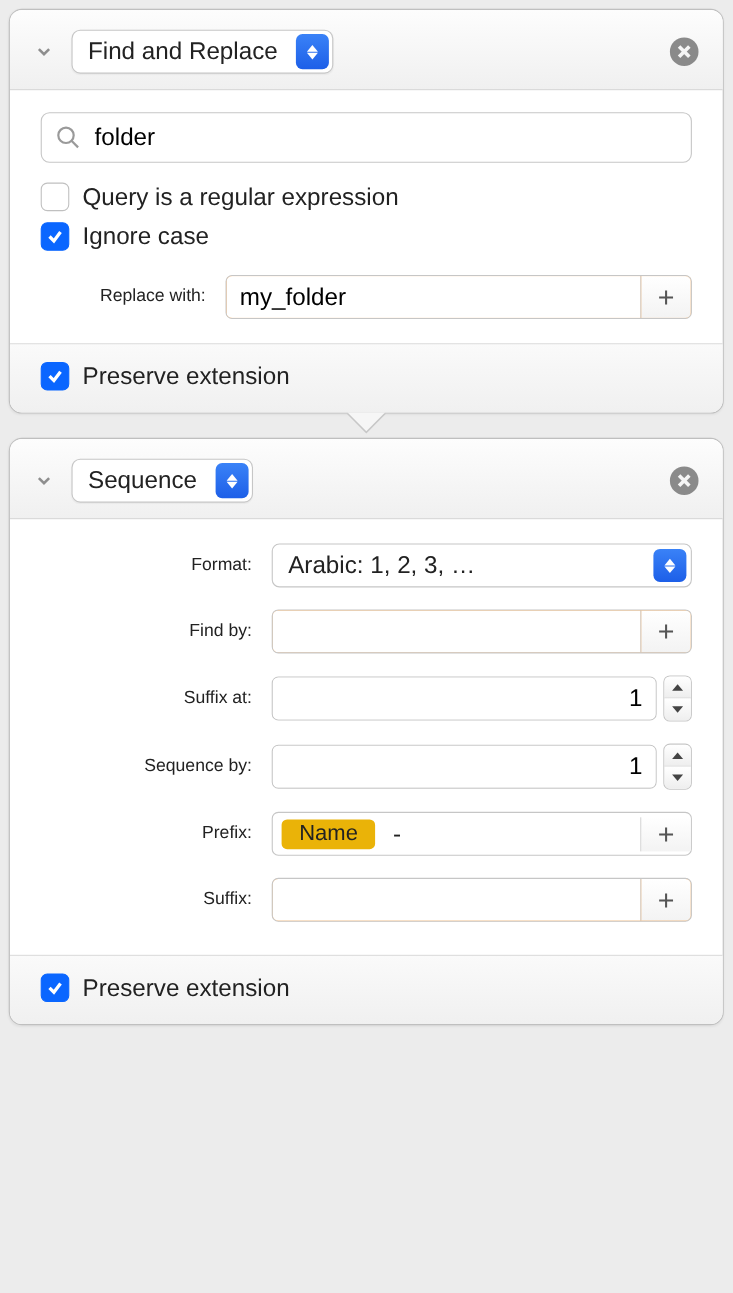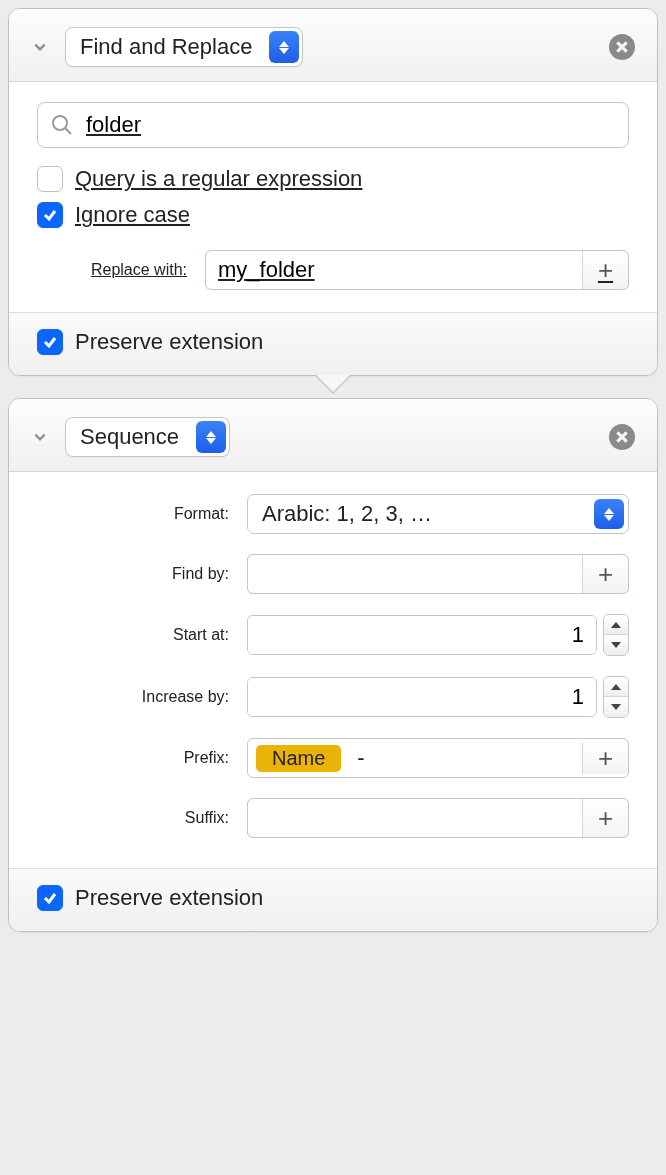--- a/index.html
+++ b/index.html
@@ -65,21 +65,21 @@
   .blue-arrows::after  { border-top: 6px solid #fff; }
   .close-btn {
     margin-left: auto;
     width: 26px; height: 26px;
     border-radius: 50%;
     background: #8a8a8a;
     display: flex; align-items: center; justify-content: center;
     cursor: pointer;
   }
   .close-btn svg { width: 14px; height: 14px; stroke: #f5f5f5; stroke-width: 2.8; }
-  .panel-body { padding: 20px 28px 22px 28px; text-decoration: underline; }
+  .panel-body { padding: 20px 28px 22px 28px; }
   .search-box {
     display: flex; align-items: center;
     border: 1px solid #c6c6c6;
     border-radius: 8px;
     padding: 8px 12px;
     font-size: 22px;
     color: #333;
   }
   .search-box .mag {
     width: 24px; height: 24px; margin-right: 10px;
@@ -304,36 +304,36 @@
 
       <div class="seq-row">
         <div class="form-label">Find by:</div>
         <div class="input-combo">
           <input value="" style="">
           <div class="plus-btn">+</div>
         </div>
       </div>
 
       <div class="seq-row">
-        <div class="form-label">Start at:</div>
+        <div class="form-label">Suffix at:</div>
         <div class="input-combo">
           <input class="right" value="1" style="">
         </div>
         <div class="stepper">
           <button class="up">
               <span></span>
             </button>
           <button class="down">
               <span></span>
             </button>
         </div>
       </div>
 
       <div class="seq-row">
-        <div class="form-label">Increase by:</div>
+        <div class="form-label">Sequence by:</div>
         <div class="input-combo">
           <input class="right" value="1" style="">
         </div>
         <div class="stepper">
           <button class="up">
               <span></span>
             </button>
           <button class="down">
               <span></span>
             </button>

